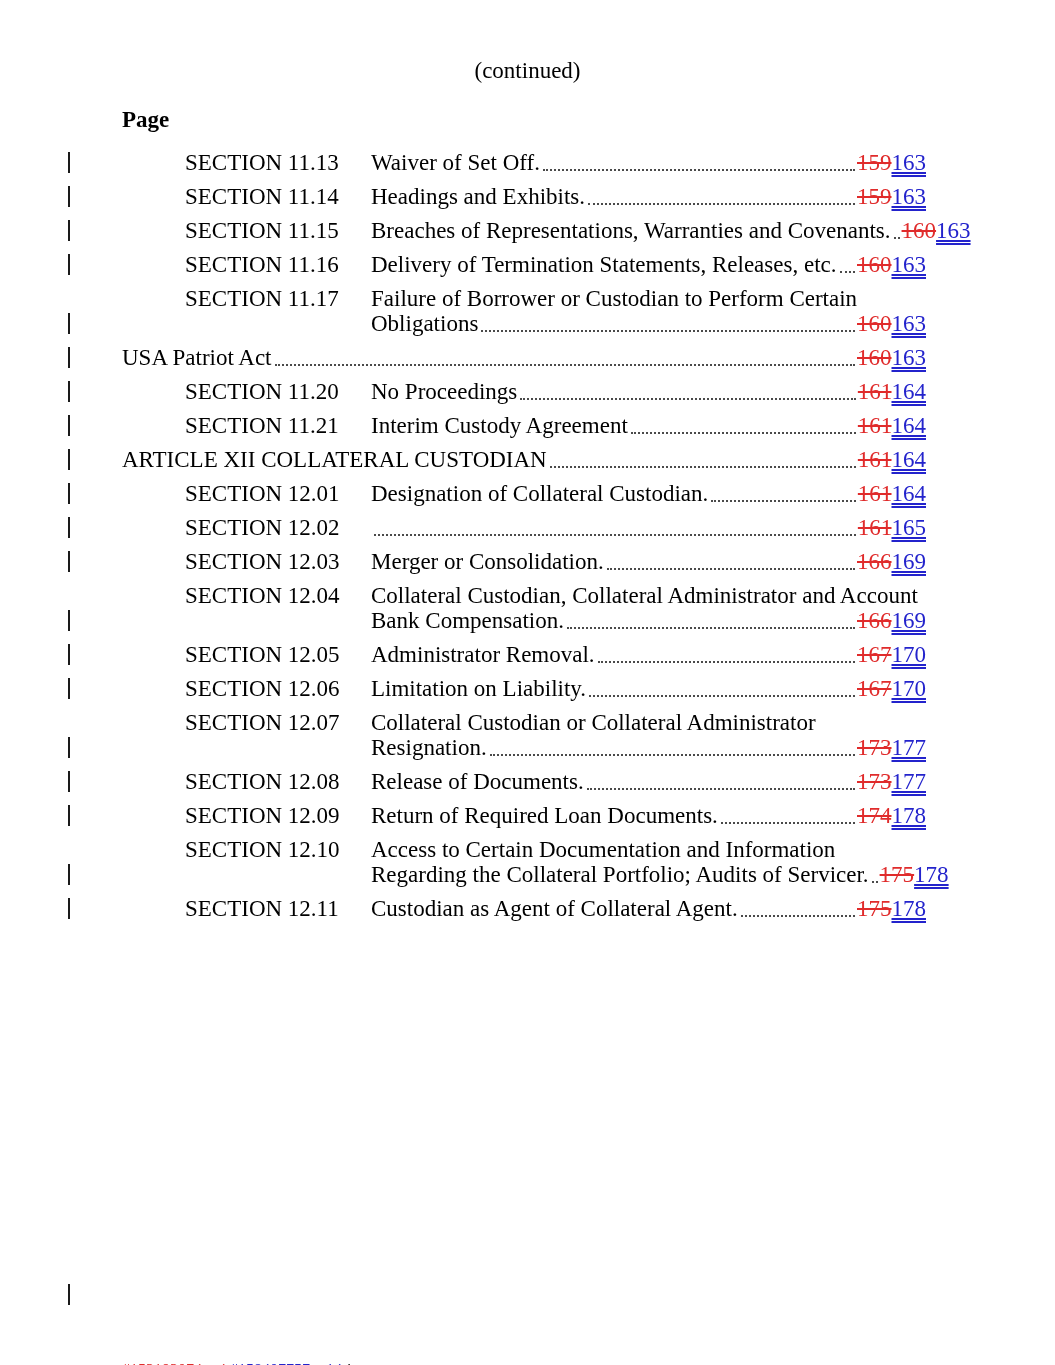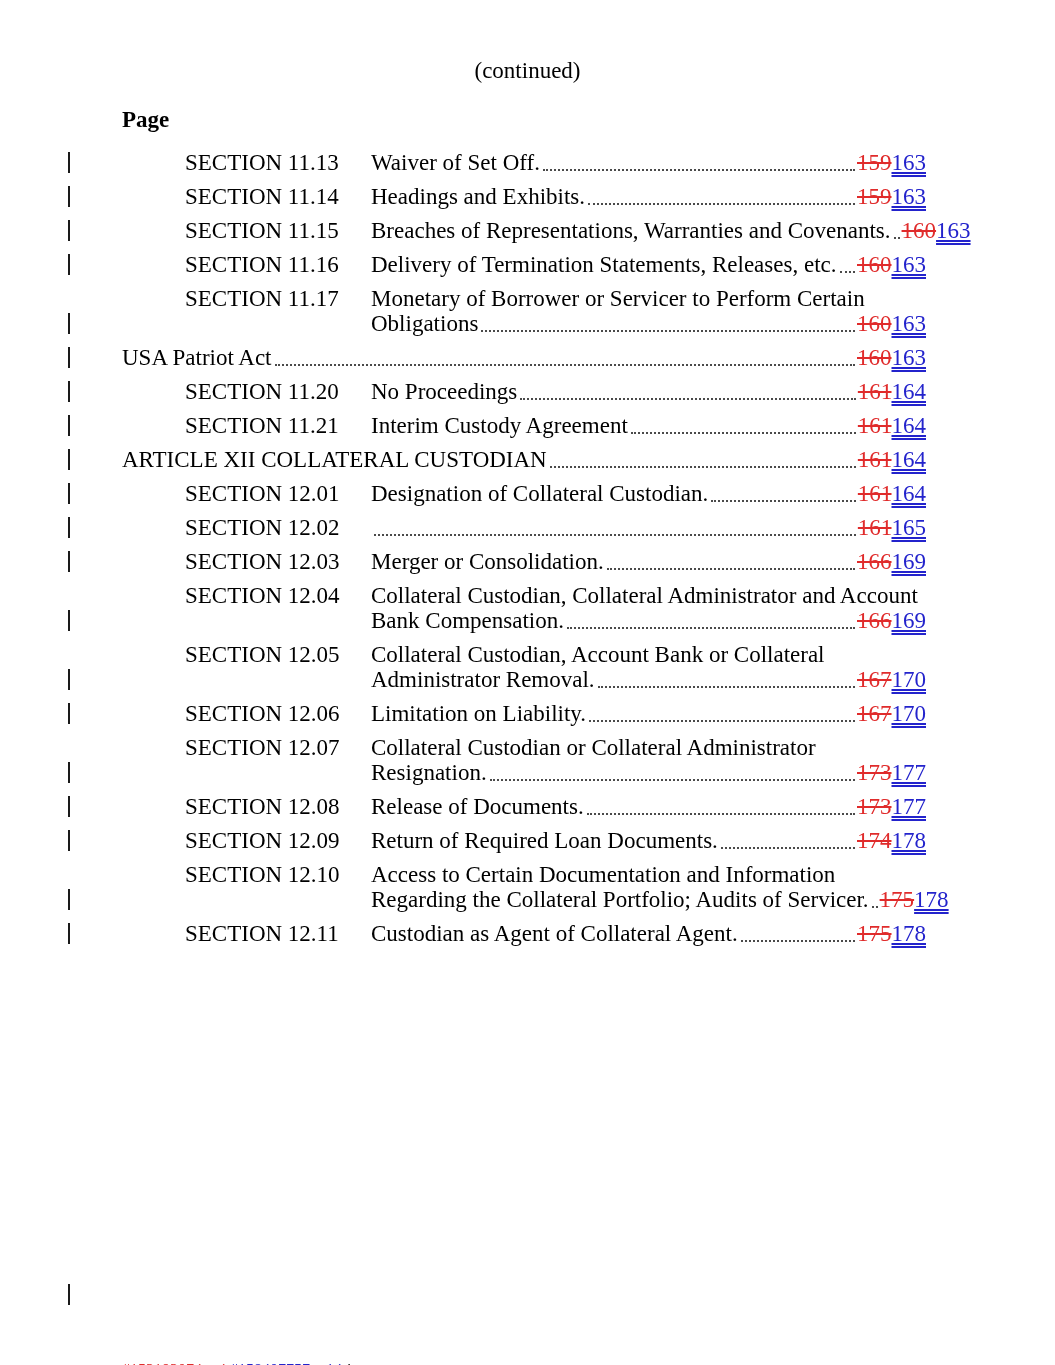--- a/index.html
+++ b/index.html
@@ -127,21 +127,21 @@
               <span class="toc-text">Delivery of Termination Statements, Releases, etc.</span>
               <span class="leader"></span>
               <span class="pages"><span class="old-page">160</span><span class="new-page">163</span></span>
             </div>
           </div>
         </div>
         <div class="toc-row section">
           <span class="changebar"></span>
           <div class="toc-label">SECTION 11.17</div>
           <div class="toc-body">
-            <div class="toc-line"><span class="toc-text">Monetary of Borrower or Servicer to Perform Certain</span></div>
+            <div class="toc-line"><span class="toc-text">Failure of Borrower or Custodian to Perform Certain</span></div>
             <div class="toc-line last">
               <span class="toc-text">Obligations</span>
               <span class="leader"></span>
               <span class="pages"><span class="old-page">160</span><span class="new-page">163</span></span>
             </div>
           </div>
         </div>
         <div class="toc-row section">
           <span class="changebar"></span>
           <div class="toc-body">
@@ -225,21 +225,20 @@
               <span class="toc-text">Bank Compensation.</span>
               <span class="leader"></span>
               <span class="pages"><span class="old-page">166</span><span class="new-page">169</span></span>
             </div>
           </div>
         </div>
         <div class="toc-row section">
           <span class="changebar"></span>
           <div class="toc-label">SECTION 12.05</div>
           <div class="toc-body">
-            <div class="toc-line"><span class="toc-text">Collateral Custodian, Account Bank or Collateral</span></div>
             <div class="toc-line last">
               <span class="toc-text">Administrator Removal.</span>
               <span class="leader"></span>
               <span class="pages"><span class="old-page">167</span><span class="new-page">170</span></span>
             </div>
           </div>
         </div>
         <div class="toc-row section">
           <span class="changebar"></span>
           <div class="toc-label">SECTION 12.06</div>

